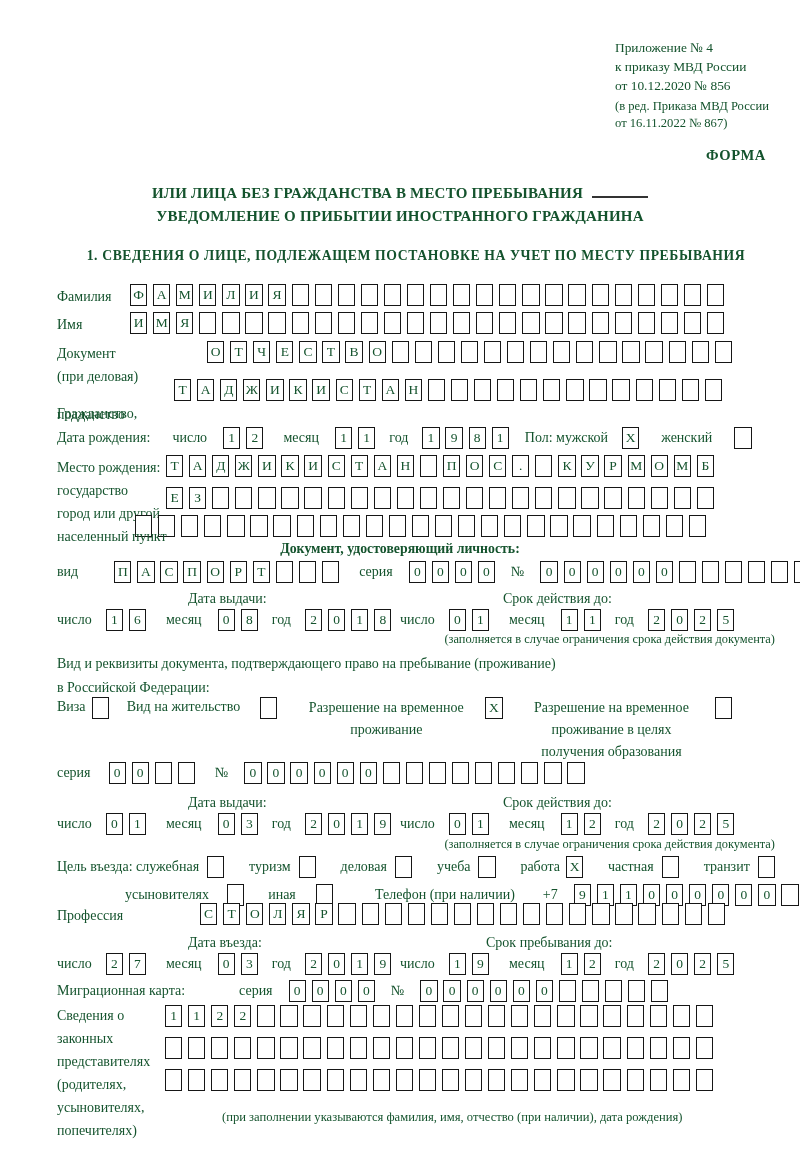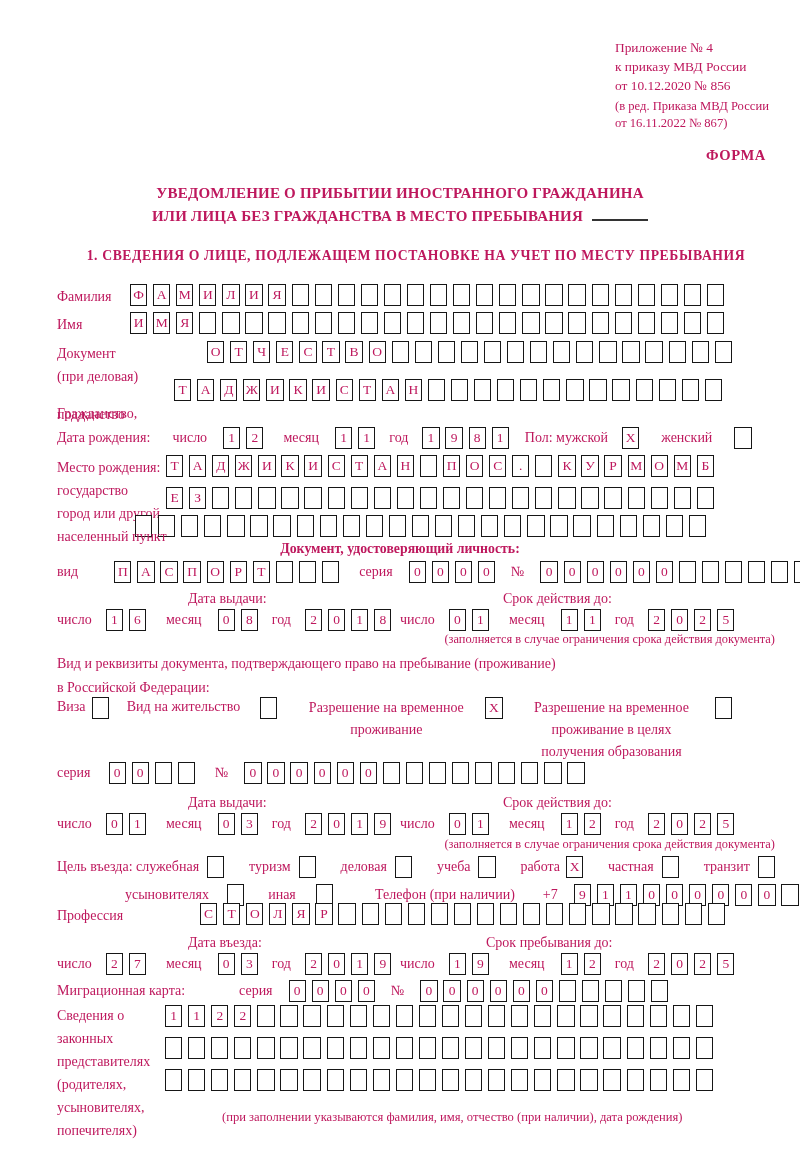--- a/index.html
+++ b/index.html
@@ -1,17 +1,17 @@
 <!DOCTYPE html>
 <html><head>
 <meta charset="utf-8">
 <style>
   html,body{margin:0;padding:0;background:#fff;}
   .page{position:relative;width:800px;height:1163px;background:#ffffff;overflow:hidden;
-        font-family:"Liberation Serif","DejaVu Serif",serif;color:#be185d;}
+        font-family:"Liberation Serif","DejaVu Serif",serif;color:#14532d;}
   .abs{position:absolute;}
   .lbl{font-size:14px;line-height:20px;white-space:nowrap;}
   .b{font-weight:bold;}
   .hdr{font-size:13.4px;line-height:19px;}
   .hdr .rev{font-size:12.6px;line-height:17px;margin-top:3px;}
   .title{left:0;right:0;text-align:center;font-weight:bold;font-size:15px;line-height:23px;letter-spacing:.2px;}
   .sec{left:57px;right:25px;text-align:center;font-weight:bold;font-size:13.7px;letter-spacing:.6px;white-space:nowrap;}
   .blank{display:inline-block;width:56px;border-bottom:2px solid #333;height:14px;vertical-align:baseline;margin-left:9px;}
   .cells{display:flex;gap:5.9px;}
   .cell{flex:none;width:15.2px;height:20px;border:1.7px solid #161616;display:flex;align-items:center;justify-content:center;
@@ -33,22 +33,22 @@
     <div>Приложение № 4</div>
     <div>к приказу МВД России</div>
     <div>от 10.12.2020 № 856</div>
     <div class="rev">(в ред. Приказа МВД России</div>
     <div class="rev" style="margin-top:0;">от 16.11.2022 № 867)</div>
   </div>
 
   <div class="abs b" style="right:34px;top:147px;font-size:14.6px;letter-spacing:.6px;">ФОРМА</div>
 
   <div class="abs title" style="top:182px;">
+    <div><span>ИЛИ ЛИЦА БЕЗ ГРАЖДАНСТВА В МЕСТО ПРЕБЫВАНИЯ</span><span class="blank"></span></div>
     <div>УВЕДОМЛЕНИЕ О ПРИБЫТИИ ИНОСТРАННОГО ГРАЖДАНИНА</div>
-    <div><span>ИЛИ ЛИЦА БЕЗ ГРАЖДАНСТВА В МЕСТО ПРЕБЫВАНИЯ</span><span class="blank"></span></div>
   </div>
 
   <div class="abs sec" style="top:248px;">1. СВЕДЕНИЯ О ЛИЦЕ, ПОДЛЕЖАЩЕМ ПОСТАНОВКЕ НА УЧЕТ ПО МЕСТУ ПРЕБЫВАНИЯ</div>
 
   <div class="abs lbl" style="left:57px;top:287px;">Фамилия</div>
   <div class="abs cells" style="left:130px;top:284px;">
       <span class="cell">Ф</span>
       <span class="cell">А</span>
       <span class="cell">М</span>
       <span class="cell">И</span>

